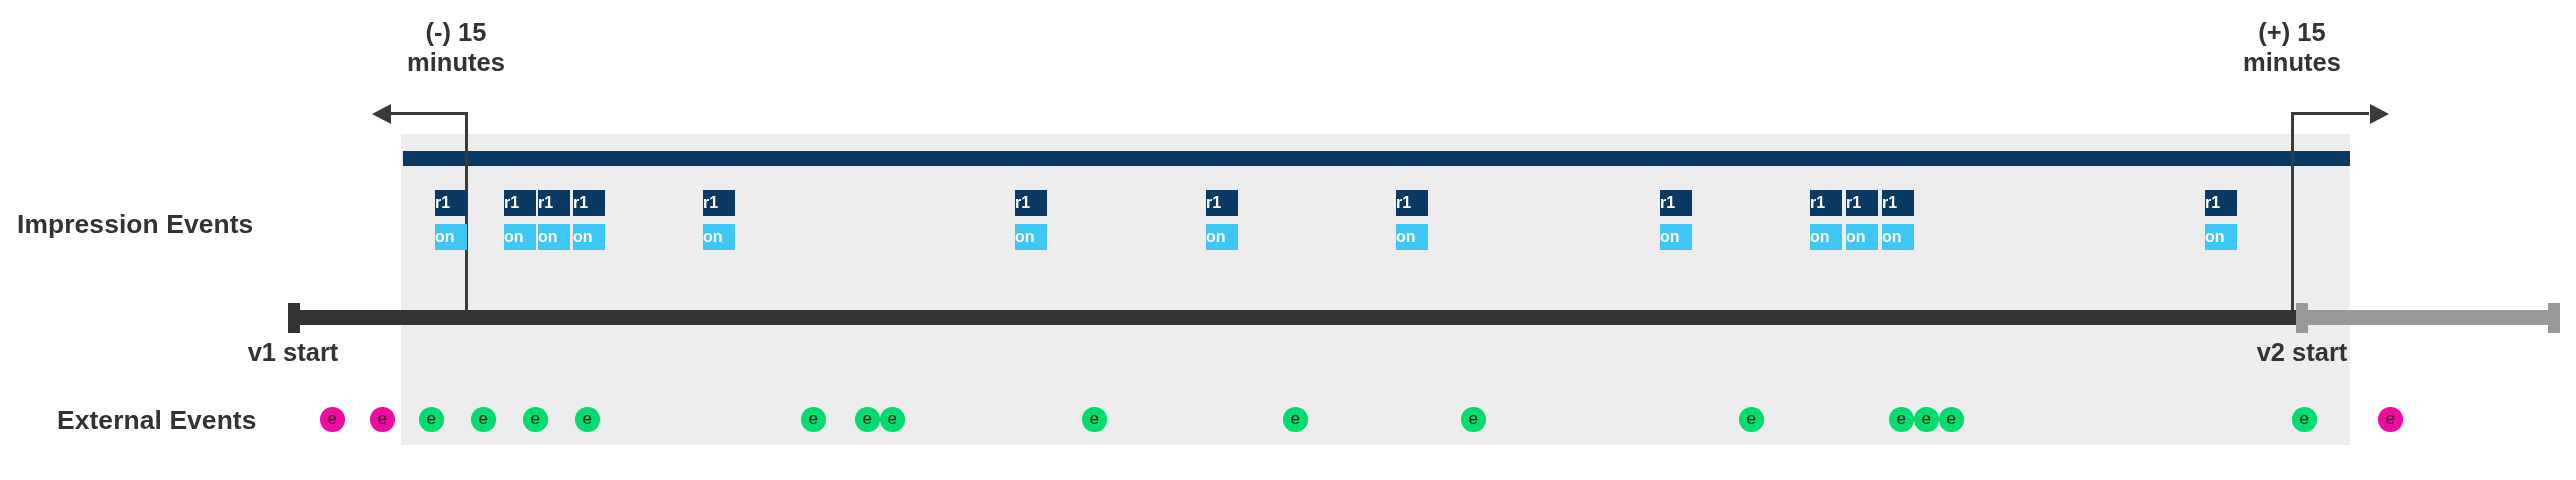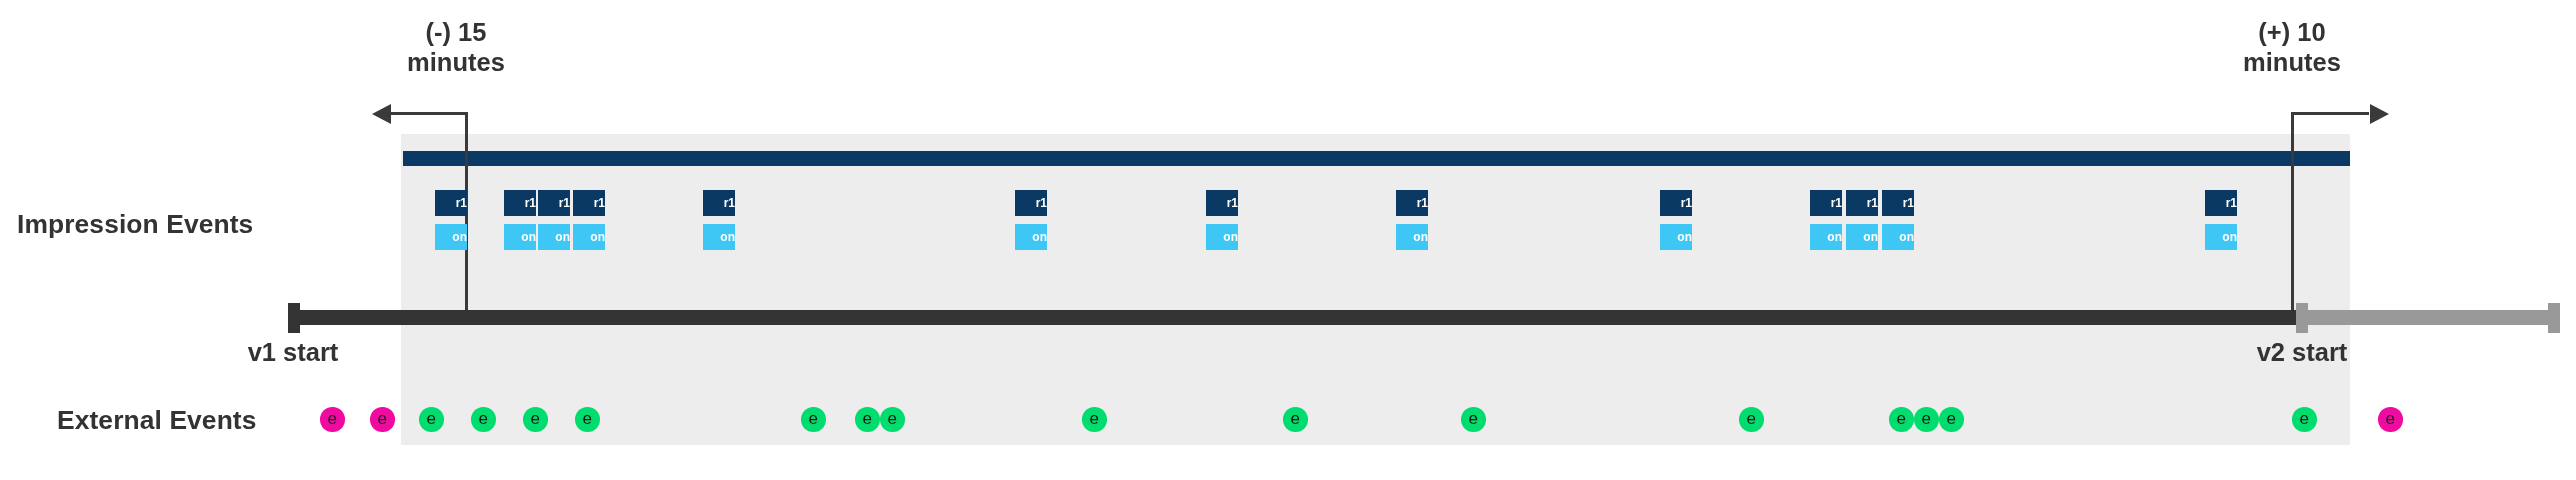--- a/index.html
+++ b/index.html
@@ -108,23 +108,23 @@
     font-size: 25.5px;
     font-weight: 700;
     white-space: nowrap;
     transform: translateX(-50%);
   }
 
   
   .badge {
     position: absolute;
     width: 32px;
-    text-align: right;
+    text-align: left;
     color: #ffffff;
-    font-size: 12px;
+    font-size: 16px;
     font-weight: 700;
     line-height: 26.4px;
     height: 26.4px;
   }
   .badge.r1 { background: #0a3a63; top: 190px; }
   .badge.on { background: #3ec6f5; top: 224px; }
 
   
   .edot {
     position: absolute;
@@ -155,21 +155,21 @@
 
   <div class="callout" style="left:456px; top:17px; transform:translateX(-50%); width:226px;">
     <span>(-) 15</span>
     <span class="l2">minutes</span>
   </div>
   <div class="arrow-stem" style="left:390px; top:112px; width:77px;"></div>
   <div class="arrow-head left" style="left:372px; top:104px;"></div>
   <div class="marker-line" style="left:465px; top:112px; height:213px;"></div>
 
   <div class="callout" style="left:2292px; top:17px; transform:translateX(-50%); width:226px;">
-    <span>(+) 10</span>
+    <span>(+) 15</span>
     <span class="l2">minutes</span>
   </div>
   <div class="arrow-stem" style="left:2292px; top:112px; width:77px;"></div>
   <div class="arrow-head right" style="left:2370px; top:104px;"></div>
   <div class="marker-line" style="left:2291px; top:112px; height:213px;"></div>
 
   <div class="vbar v1" style="left:293px; top:310px; width:2008px;"></div>
   <div class="vcap v1" style="left:288px; top:303px;"></div>
   <div class="vlabel" style="left:293px; top:338px;">v1 start</div>
 

